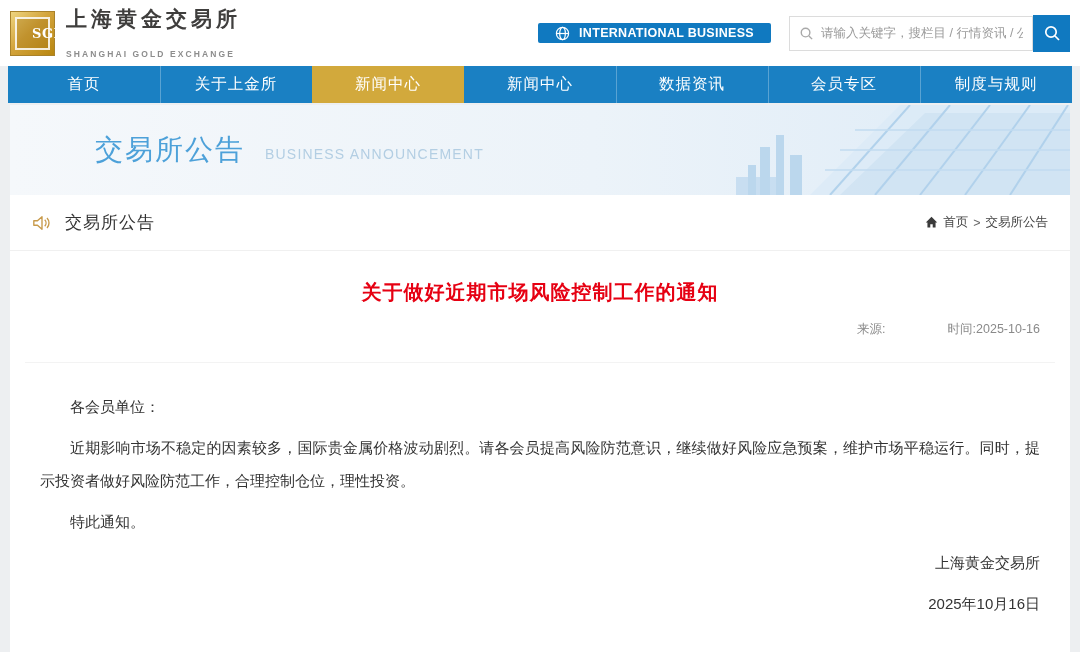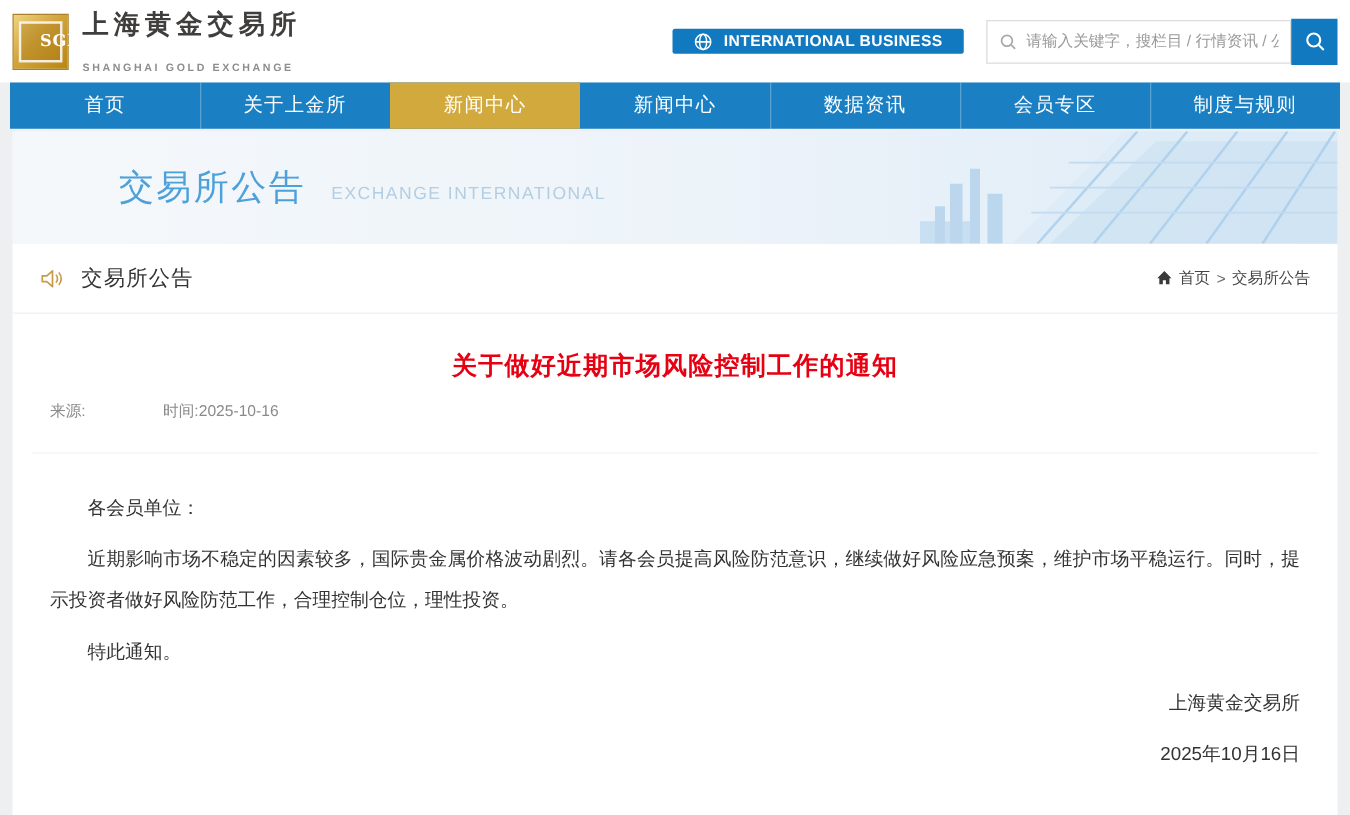--- a/index.html
+++ b/index.html
@@ -89,21 +89,21 @@
   }
   .card-header-title { font-size:17px; color:#333; margin-left:13px; letter-spacing:1px; }
   .breadcrumb { margin-left:auto; display:flex; align-items:center; gap:5px; font-size:12.5px; color:#444; }
   .breadcrumb .crumb { cursor:pointer; }
   .breadcrumb .sep { color:#666; }
 
   .article { padding:28px 30px 0; }
   .article-title {
     text-align:center; color:#e60012; font-size:20px; font-weight:bold; letter-spacing:1px;
   }
-  .article-meta { text-align:left; margin-top:15px; font-size:12.5px; color:#8a8a8a; }
+  .article-meta { text-align:right; margin-top:15px; font-size:12.5px; color:#8a8a8a; }
   .article-meta .src { margin-right:62px; }
   .meta-divider { border:none; border-top:1px solid #f3f3f3; margin:24px -15px 0; }
 
   .article-body { margin-top:28px; font-size:15px; color:#333; line-height:2.15; text-align:justify; }
   .article-body p { text-indent:2em; margin:9px 0; }
   .signature { text-align:right; margin-top:44px; text-indent:0 !important; }
   .sign-date { text-align:right; margin-top:16px; text-indent:0 !important; }
 
   .icon { display:inline-flex; align-items:center; justify-content:center; }
 </style>
@@ -185,21 +185,21 @@
       <g fill="#b4d3ec">
         <rect x="250" y="42" width="10" height="48"></rect>
         <rect x="266" y="30" width="8" height="60"></rect>
         <rect x="280" y="50" width="12" height="40"></rect>
         <rect x="238" y="60" width="8" height="30"></rect>
         <rect x="226" y="72" width="40" height="18" opacity="0.7"></rect>
       </g>
     </g>
   </svg>
   <div class="banner-cn">交易所公告</div>
-  <div class="banner-en">EXCHANGE INTERNATIONAL</div>
+  <div class="banner-en">BUSINESS ANNOUNCEMENT</div>
 </div>
 
 <div class="card">
   <div class="card-header">
     <span class="icon">
       <svg width="20" height="18" viewBox="0 0 22 18" fill="none" stroke="#c89a4a" stroke-width="1.5">
         <polygon points="2,6.5 6,6.5 11,2 11,16 6,11.5 2,11.5" stroke-linejoin="round"></polygon>
         <path d="M14 5.5 a5 5 0 0 1 0 7"></path>
         <path d="M16.5 3.5 a8 8 0 0 1 0 11"></path>
       </svg>

